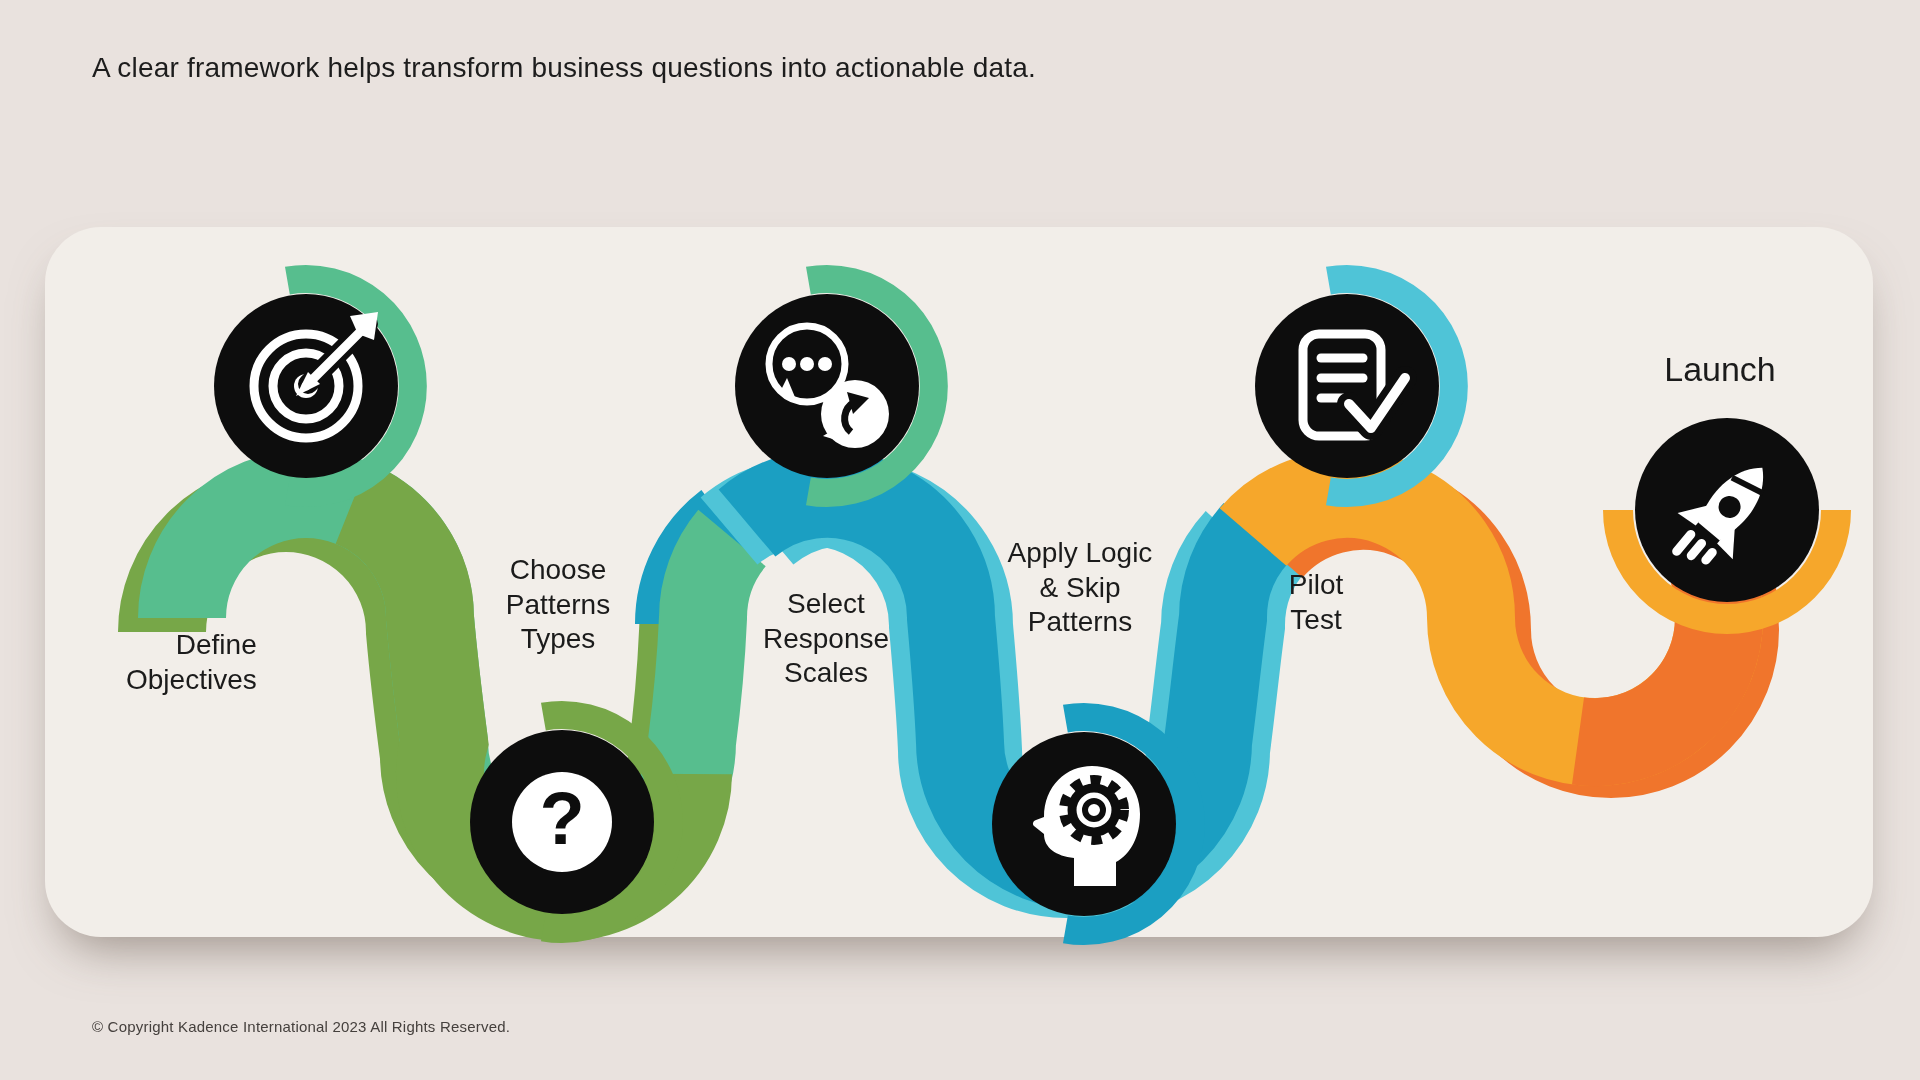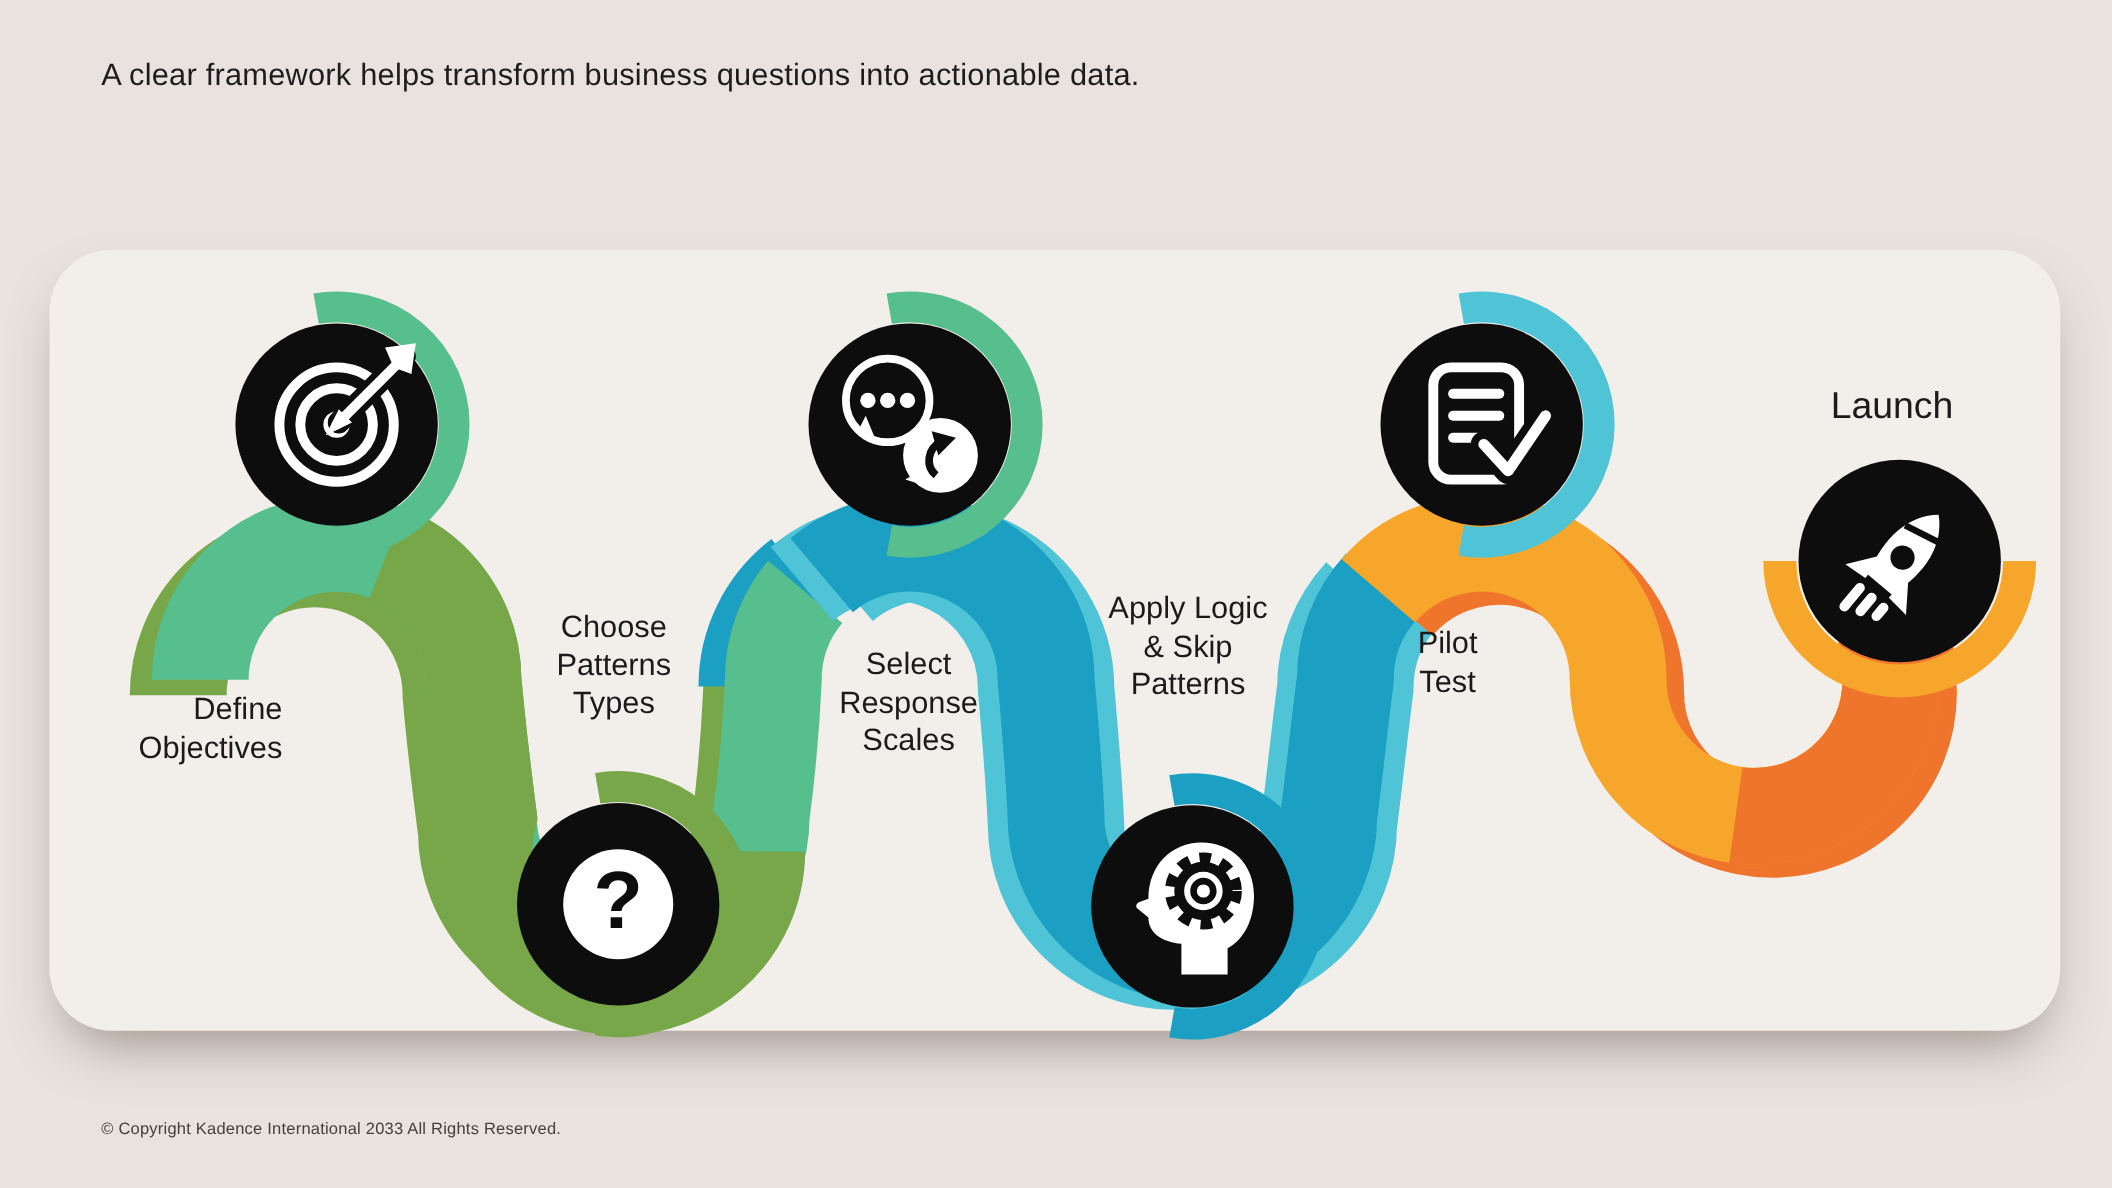--- a/index.html
+++ b/index.html
@@ -153,13 +153,13 @@
 <div class="step-label" style="left:686px;top:575px;margin-top:12px;">Select
 Response
 Scales</div>
 <div class="step-label" style="left:940px;top:536px;">Apply Logic
 &amp; Skip
 Patterns</div>
 <div class="step-label" style="left:1176px;top:568px;">Pilot
 Test</div>
 <div class="step-label bold" style="left:1580px;top:348px;">Launch</div>
 
-<div class="footer">© Copyright Kadence International 2033 All Rights Reserved.</div>
+<div class="footer">© Copyright Kadence International 2023 All Rights Reserved.</div>
 
 </body></html>

